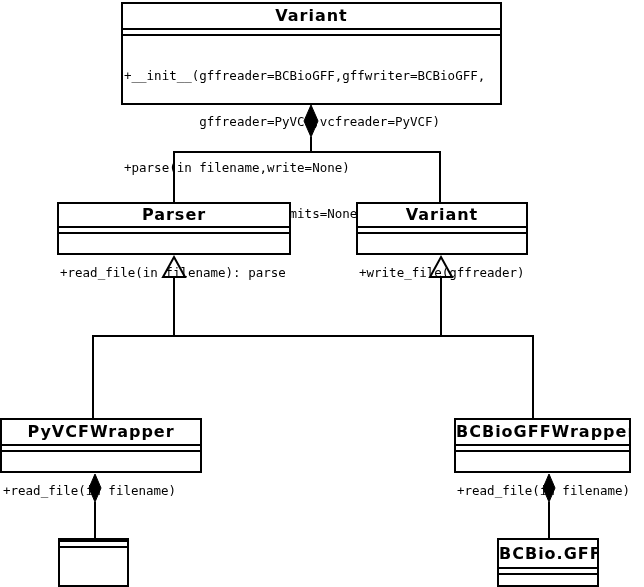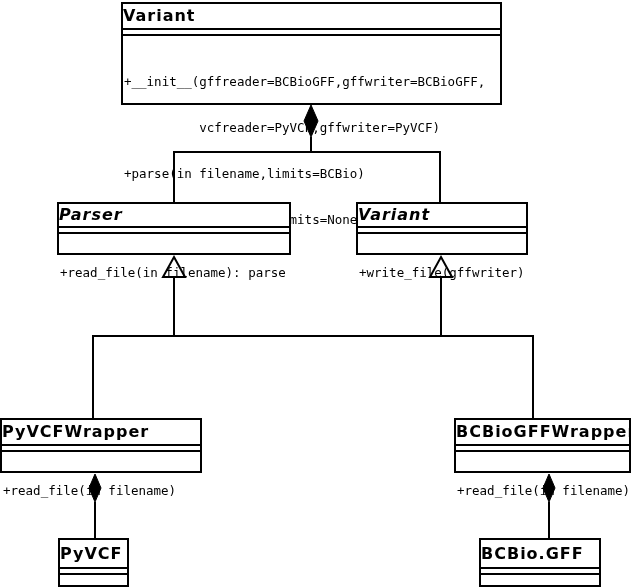--- a/index.html
+++ b/index.html
@@ -9,50 +9,50 @@
     overflow:hidden;
   }
   #connectors { position:absolute; left:0; top:0; width:644px; height:587px; }
 
   .uml-class {
     position:absolute; background:#ffffff; border:2px solid #000000;
     box-sizing:border-box;
   }
   .uml-title {
     font-family:"DejaVu Sans", sans-serif; font-weight:bold; font-size:16px;
-    letter-spacing:1px; overflow:hidden; white-space:nowrap;
+    text-align:center; letter-spacing:1px; overflow:hidden; white-space:nowrap;
   }
-  .uml-title.abstract { font-style:italic; }
+  .uml-title.abstract { }
   .uml-attrs {
     border-top:2px solid #000000; border-bottom:2px solid #000000;
     height:4px; box-sizing:content-box;
   }
   .uml-methods {
     font-family:"DejaVu Sans Mono", monospace; font-size:12.5px;
     white-space:pre; overflow:hidden; padding-left:1px;
   }
   .uml-methods .mline { line-height:16px; }
 
   
   #cls-variant   { left:121px; top:2px;   width:381px; height:103px; }
   #cls-variant .uml-title { height:24px; line-height:24px; }
-  #cls-variant .uml-methods { padding-top:8px; }
+  #cls-variant .uml-methods { padding-top:2px; }
 
   #cls-parser    { left:57px;  top:202px; width:234px; height:53px; }
   #cls-writer    { left:356px; top:202px; width:172px; height:53px; }
   #cls-parser .uml-title, #cls-writer .uml-title { height:22px; line-height:22px; }
   #cls-parser .uml-methods .mline, #cls-writer .uml-methods .mline { line-height:18px; }
 
   #cls-pyvcfwrapper   { left:0px;   top:418px; width:202px; height:55px; }
   #cls-bcbiogffwrapper{ left:454px; top:418px; width:177px; height:55px; }
   #cls-pyvcfwrapper .uml-title, #cls-bcbiogffwrapper .uml-title { height:24px; line-height:24px; }
   #cls-pyvcfwrapper .uml-methods .mline, #cls-bcbiogffwrapper .uml-methods .mline { line-height:18px; }
 
   #cls-pyvcf     { left:58px;  top:538px; width:71px;  height:49px; }
-  #cls-bcbiogff  { left:479px; top:538px; width:122px; height:49px; }
+  #cls-bcbiogff  { left:497px; top:538px; width:102px; height:49px; }
   #cls-pyvcf .uml-title, #cls-bcbiogff .uml-title { height:27px; line-height:27px; }
   #cls-pyvcf .uml-methods, #cls-bcbiogff .uml-methods { height:8px; }
 </style>
 </head>
 <body>
 
 <div id="canvas">
 
   <svg id="connectors" viewBox="0 0 644 587" xmlns="http://www.w3.org/2000/svg">
 
@@ -71,60 +71,59 @@
 
     <polygon points="549,474 555,488 549,502 543,488" fill="#000" stroke="#000" stroke-width="1"></polygon>
     <line x1="549" y1="502" x2="549" y2="538" stroke="#000" stroke-width="2"></line>
   </svg>
 
   <div class="uml-class" id="cls-variant">
     <div class="uml-title">Variant</div>
     <div class="uml-attrs"></div>
     <div class="uml-methods">
       <div class="mline">+__init__(gffreader=BCBioGFF,gffwriter=BCBioGFF,</div>
-      <div class="mline">          vcfreader=PyVCF,gffwriter=PyVCF)</div>
-      <div class="mline">+parse(in filename,limits=BCBio)</div>
+      <div class="mline">          gffreader=PyVCF,vcfreader=PyVCF)</div>
+      <div class="mline">+parse(in filename,write=None)</div>
       <div class="mline">+write(out filename,limits=None)</div>
     </div>
   </div>
 
   <div class="uml-class" id="cls-parser">
     <div class="uml-title abstract">Parser</div>
     <div class="uml-attrs"></div>
     <div class="uml-methods">
       <div class="mline">+read_file(in filename): parse</div>
     </div>
   </div>
 
   <div class="uml-class" id="cls-writer">
     <div class="uml-title abstract">Variant</div>
     <div class="uml-attrs"></div>
     <div class="uml-methods">
-      <div class="mline">+write_file(gffwriter)</div>
+      <div class="mline">+write_file(gffreader)</div>
     </div>
   </div>
 
   <div class="uml-class" id="cls-pyvcfwrapper">
     <div class="uml-title">PyVCFWrapper</div>
     <div class="uml-attrs"></div>
     <div class="uml-methods">
       <div class="mline">+read_file(in filename)</div>
     </div>
   </div>
 
   <div class="uml-class" id="cls-bcbiogffwrapper">
     <div class="uml-title">BCBioGFFWrapper</div>
     <div class="uml-attrs"></div>
     <div class="uml-methods">
       <div class="mline">+read_file(in filename)</div>
     </div>
   </div>
 
   <div class="uml-class" id="cls-pyvcf">
-    <div class="uml-title">PyVCF</div>
     <div class="uml-attrs"></div>
     <div class="uml-methods"></div>
   </div>
 
   <div class="uml-class" id="cls-bcbiogff">
     <div class="uml-title">BCBio.GFF</div>
     <div class="uml-attrs"></div>
     <div class="uml-methods"></div>
   </div>
 

